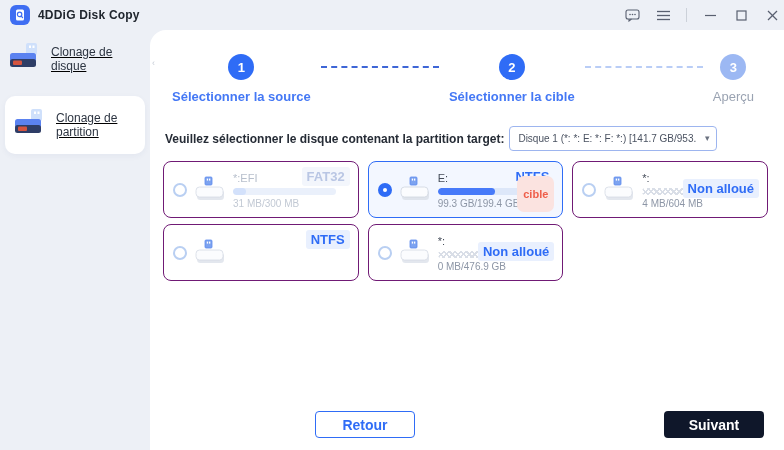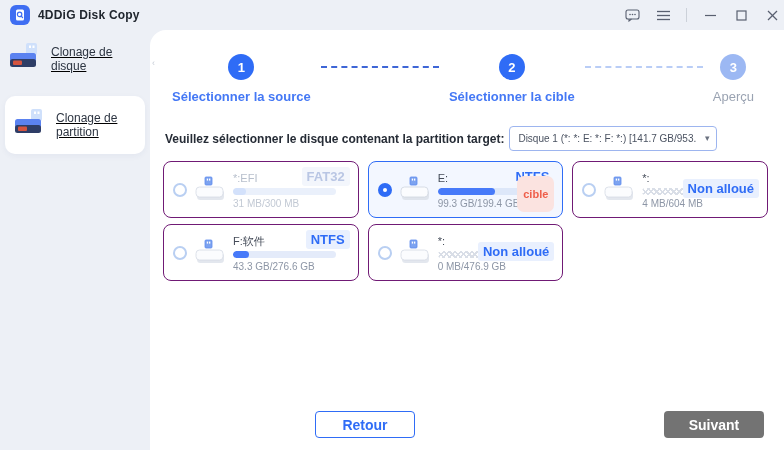--- a/index.html
+++ b/index.html
@@ -66,21 +66,21 @@
   .badge.b-ntfs { color:#2f6cf6; background:#e9f0fe; }
   .card.selected .badge.b-ntfs { background:transparent; }
   .badge.b-nonalloue { color:#2f6cf6; background:#e9f0fe;margin-top:12px; }
   .badge.b-fat32 { color:#b9c6e4; background:#f3f6fc; }
   .badge.b-msr { color:#c3c7cf; background:#f4f5f7; }
   .tag-cible { position:absolute; bottom:5px; right:8px; font-size:11px; font-weight:bold; color:#ef5e49; background:#fbe3e0; padding:12px 6px; border-radius:7px; }
   
   .footer { position:absolute; left:165px; right:20px; bottom:12px; display:flex; justify-content:space-between; }
   .btn { width:100px; height:27px; border-radius:4px; font-size:14px; font-weight:bold; display:flex; align-items:center; justify-content:center; cursor:pointer; font-family:"Liberation Sans",sans-serif; }
   .btn.outline { background:#fff; border:1.5px solid #2f6cf6; color:#2f6cf6; }
-  .btn.solid { background:#737373; border:none; color:#fff; }
+  .btn.solid { background:#0f172a; border:none; color:#fff; }
 </style>
 </head>
 <body>
 
 <div class="titlebar">
   <span class="logo">
     <svg width="14" height="14" viewBox="0 0 14 14">
         <rect x="3" y="1.5" width="8" height="11" rx="1.5" fill="#fff"></rect>
         <circle cx="6.6" cy="6.4" r="2.2" fill="none" stroke="#3f6ef2" stroke-width="1.2"></circle>
         <line x1="8.2" y1="8" x2="9.6" y2="9.6" stroke="#3f6ef2" stroke-width="1.2" stroke-linecap="round"></line>
@@ -250,27 +250,20 @@
       <span class="radio"></span>
       <span class="drive">
         <svg width="36" height="30" viewBox="0 0 36 30">
             <rect x="13" y="2" width="7" height="8" rx="1" fill="#7da3f0" stroke="#5e8bed" stroke-width=".8"></rect>
             <rect x="14.8" y="3.6" width="1.3" height="2" fill="#fff"></rect>
             <rect x="17" y="3.6" width="1.3" height="2" fill="#fff"></rect>
             <rect x="5" y="15" width="27" height="10" rx="3.5" fill="#e3e7ee"></rect>
             <rect x="4" y="12" width="27" height="10" rx="3.5" fill="#fbfcfe" stroke="#d5dbe4" stroke-width=".8"></rect>
           </svg>
       </span>
-      <div class="info">
-        <div class="pname">F:软件</div>
-        <div class="bar">
-            <i class="fill" style="width: 16%;"></i>
-          </div>
-        <div class="psize">43.3 GB/276.6 GB</div>
-      </div>
       <span class="badge b-ntfs">NTFS</span>
     </div>
 
     <div class="card">
       <span class="radio"></span>
       <span class="drive">
         <svg width="36" height="30" viewBox="0 0 36 30">
             <rect x="13" y="2" width="7" height="8" rx="1" fill="#7da3f0" stroke="#5e8bed" stroke-width=".8"></rect>
             <rect x="14.8" y="3.6" width="1.3" height="2" fill="#fff"></rect>
             <rect x="17" y="3.6" width="1.3" height="2" fill="#fff"></rect>

